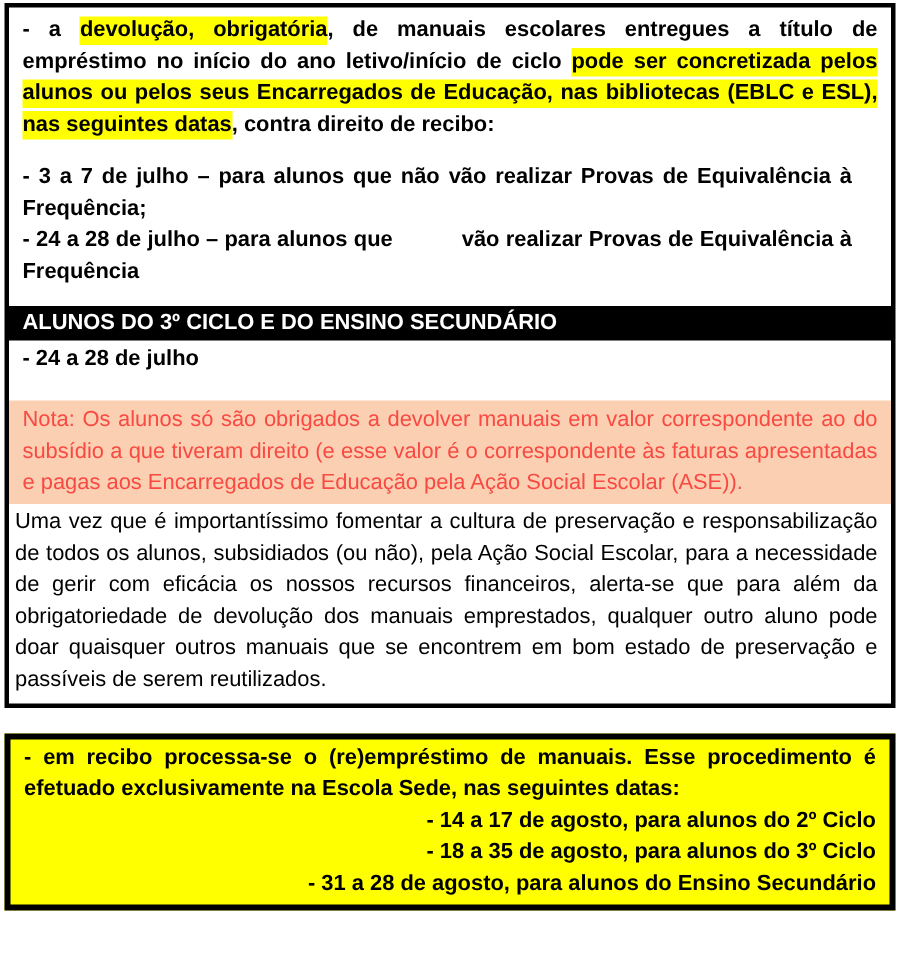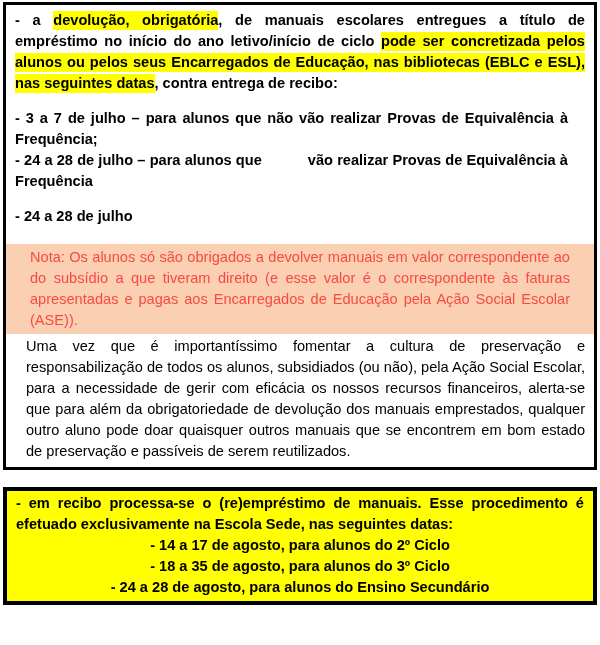--- a/index.html
+++ b/index.html
@@ -42,64 +42,65 @@
     font-weight:bold;
     padding:1px 9px 2px 9px;
   }
   mark{
     background:var(--hl);
     color:inherit;
     padding:1px 0 2px 0;
   }
   .note{
     background:var(--note-bg);
-    padding:3px 24px;
+    padding:3px 9px;
   }
   .note p{color:var(--note-fg);font-weight:normal;}
-  .body-par{padding:2px 9px 5px 20px;}
+  .body-par{padding:2px 9px 5px 4px;}
   .gap{display:inline-block;width:46px;}
   .augbox{
     margin-top:17px;
     border:4px solid #000;
     background:var(--hl);
     padding:2px 9px 3px 9px;
   }
   .augbox .lead-regular{font-weight:bold;}
-  .aug-item{text-align:center;}
+  .aug-item{text-align:right;}
 </style>
 </head>
 <body>
 
 <div class="page">
 
   <div class="mainbox">
 
-    <p class="intro"><span>- a </span><mark>devolução, obrigatória</mark><span>, de manuais escolares entregues a título de empréstimo no início do ano letivo/início de ciclo </span><mark>pode ser concretizada pelos alunos ou pelos seus Encarregados de Educação, nas bibliotecas (EBLC e ESL), nas seguintes datas</mark><span>, contra entrega de recibo:</span></p>
+    <p class="intro"><span>- a </span><mark>devolução, obrigatória</mark><span>, de manuais escolares entregues a título de empréstimo no início do ano letivo/início de ciclo </span><mark>pode ser concretizada pelos alunos ou pelos seus Encarregados de Educação, nas bibliotecas (EBLC e ESL), nas seguintes datas</mark><span>, contra direito de recibo:</span></p>
 
 
     <div class="sect-body">
       <p>- 3 a 7 de julho – para alunos que não vão realizar Provas de Equivalência à Frequência;</p>
       <p><span>- 24 a 28 de julho – para alunos que</span><span class="gap"></span><span>vão realizar Provas de Equivalência à Frequência</span></p>
     </div>
 
+    <div class="bar">ALUNOS DO 3º CICLO E DO ENSINO SECUNDÁRIO</div>
 
     <div class="sect-body-short">
       <p>- 24 a 28 de julho</p>
     </div>
 
     <div class="note">
       <p class="regular">Nota: Os alunos só são obrigados a devolver manuais em valor correspondente ao do subsídio a que tiveram direito (e esse valor é o correspondente às faturas apresentadas e pagas aos Encarregados de Educação pela Ação Social Escolar (ASE)).</p>
     </div>
 
     <div class="body-par">
       <p class="regular">Uma vez que é importantíssimo fomentar a cultura de preservação e responsabilização de todos os alunos, subsidiados (ou não), pela Ação Social Escolar, para a necessidade de gerir com eficácia os nossos recursos financeiros, alerta-se que para além da obrigatoriedade de devolução dos manuais emprestados, qualquer outro aluno pode doar quaisquer outros manuais que se encontrem em bom estado de preservação e passíveis de serem reutilizados.</p>
     </div>
 
   </div>
 
   <div class="augbox">
     <p><span>- em recibo </span><span class="lead-regular">processa-se o (re)empréstimo de manuais. </span><span>Esse procedimento é efetuado exclusivamente na Escola Sede, nas seguintes datas:</span></p>
     <p class="aug-item">- 14 a 17 de agosto, para alunos do 2º Ciclo</p>
     <p class="aug-item">- 18 a 35 de agosto, para alunos do 3º Ciclo</p>
-    <p class="aug-item">- 24 a 28 de agosto, para alunos do Ensino Secundário</p>
+    <p class="aug-item">- 31 a 28 de agosto, para alunos do Ensino Secundário</p>
   </div>
 
 </div>
 
 </body></html>

